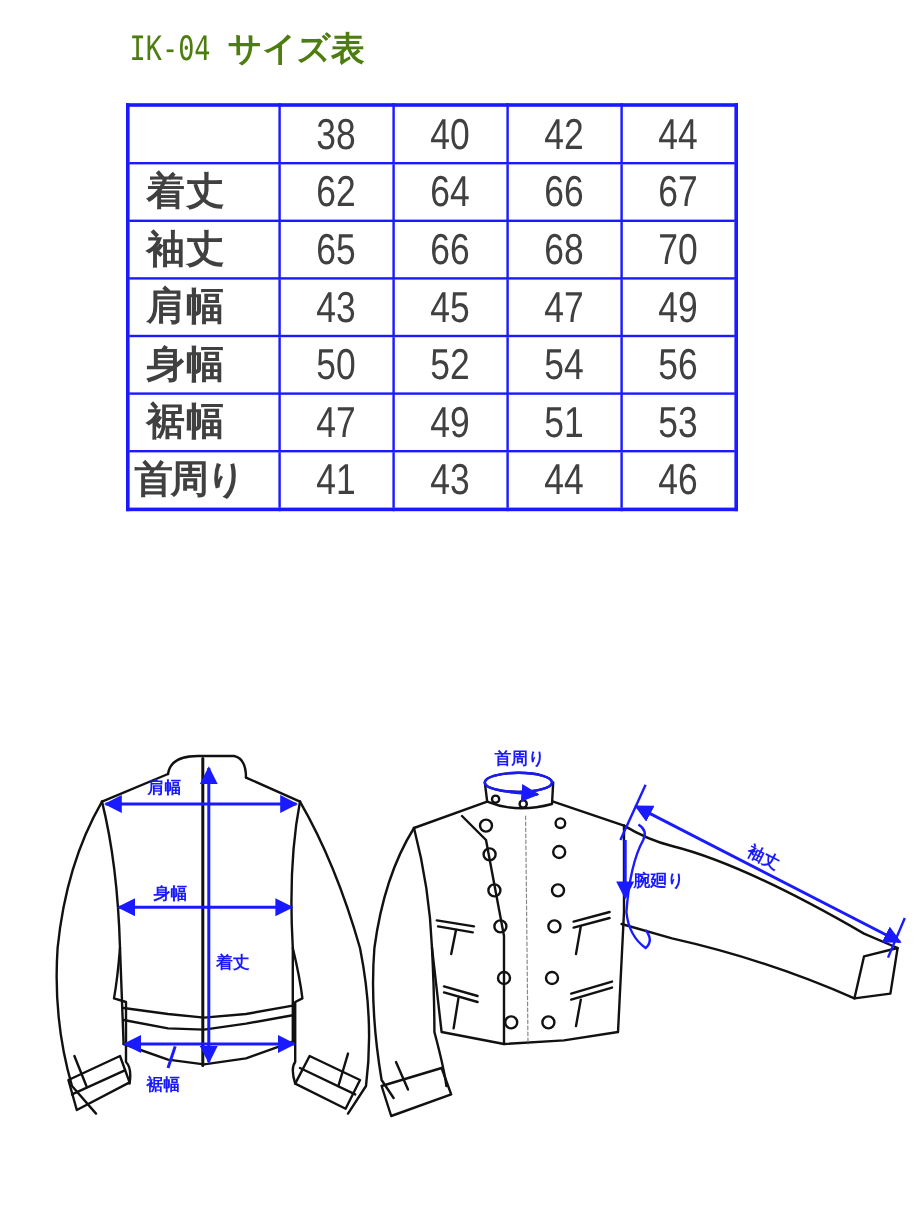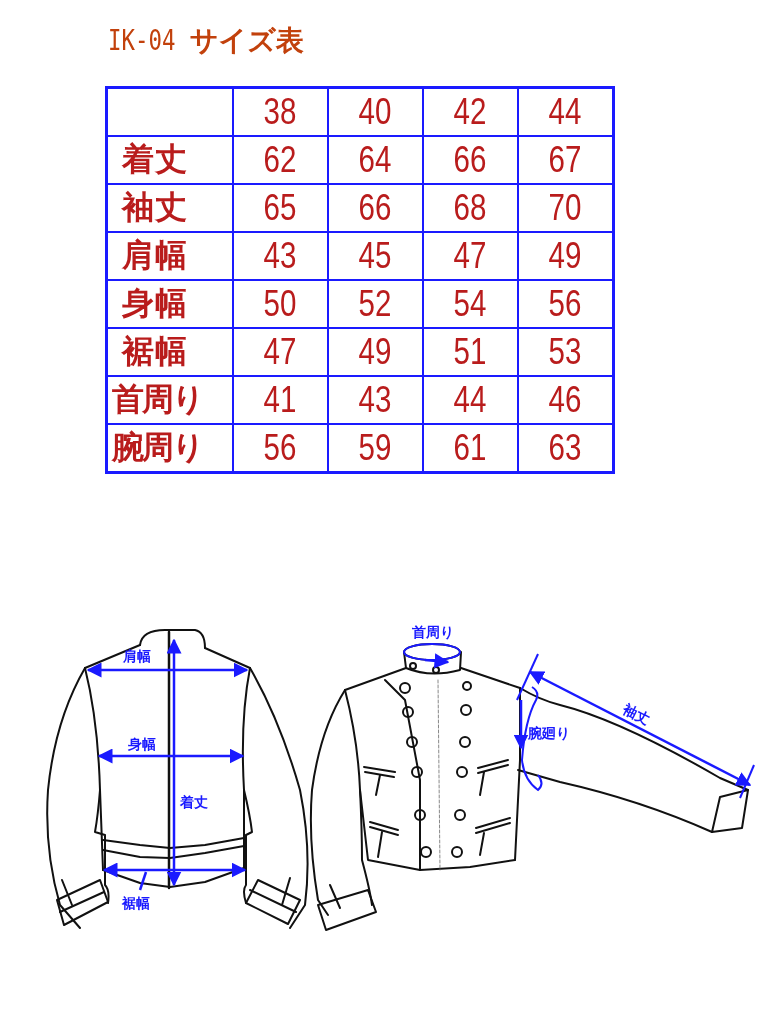--- a/index.html
+++ b/index.html
@@ -12,21 +12,21 @@
     height: 1024px;
     position: relative;
     overflow: hidden;
     font-family: "DejaVu Sans", sans-serif;
   }
   .title {
     position: absolute;
     left: 108px;
     top: 22px;
     font-size: 30px;
-    color: #c2410c;
+    color: #4d7c0f;
     white-space: nowrap;
     letter-spacing: 0px;
   }
   .title .code {
     font-family: "DejaVu Sans Mono", monospace;
     font-weight: normal;
     font-size: 28px;
     transform: scaleX(0.8);
     display: inline-block;
     transform-origin: left center;
@@ -43,21 +43,21 @@
     top: 86px;
     border-collapse: collapse;
     border: 3px solid #1a1aff;
   }
   table.size-table td {
     border: 2px solid #1a1aff;
     text-align: center;
     vertical-align: middle;
     padding: 0;
     height: 46px;
-    color: #b91c1c;
+    color: #404040;
   }
   table.size-table td.label {
     width: 126px;
     font-weight: bold;
     font-size: 32px;
     text-align: left;
     padding-left: 14px;
     box-sizing: border-box;
     letter-spacing: 1px;
     white-space: nowrap;
@@ -139,27 +139,20 @@
     <td class="val"><span>49</span></td>
     <td class="val"><span>51</span></td>
     <td class="val"><span>53</span></td>
   </tr>
   <tr>
     <td class="label long">首周り</td>
     <td class="val"><span>41</span></td>
     <td class="val"><span>43</span></td>
     <td class="val"><span>44</span></td>
     <td class="val"><span>46</span></td>
-  </tr>
-  <tr>
-    <td class="label long">腕周り</td>
-    <td class="val"><span>56</span></td>
-    <td class="val"><span>59</span></td>
-    <td class="val"><span>61</span></td>
-    <td class="val"><span>63</span></td>
   </tr>
 </tbody>
   </table>
 
 <svg class="diagram" width="768" height="380" viewBox="0 600 768 380">
   <defs>
     <marker id="ah" viewBox="0 0 10 10" refX="9" refY="5" markerWidth="6" markerHeight="6" orient="auto-start-reverse">
       <path d="M0,0 L10,5 L0,10 z" fill="#1a1aff"></path>
     </marker>
   </defs>

